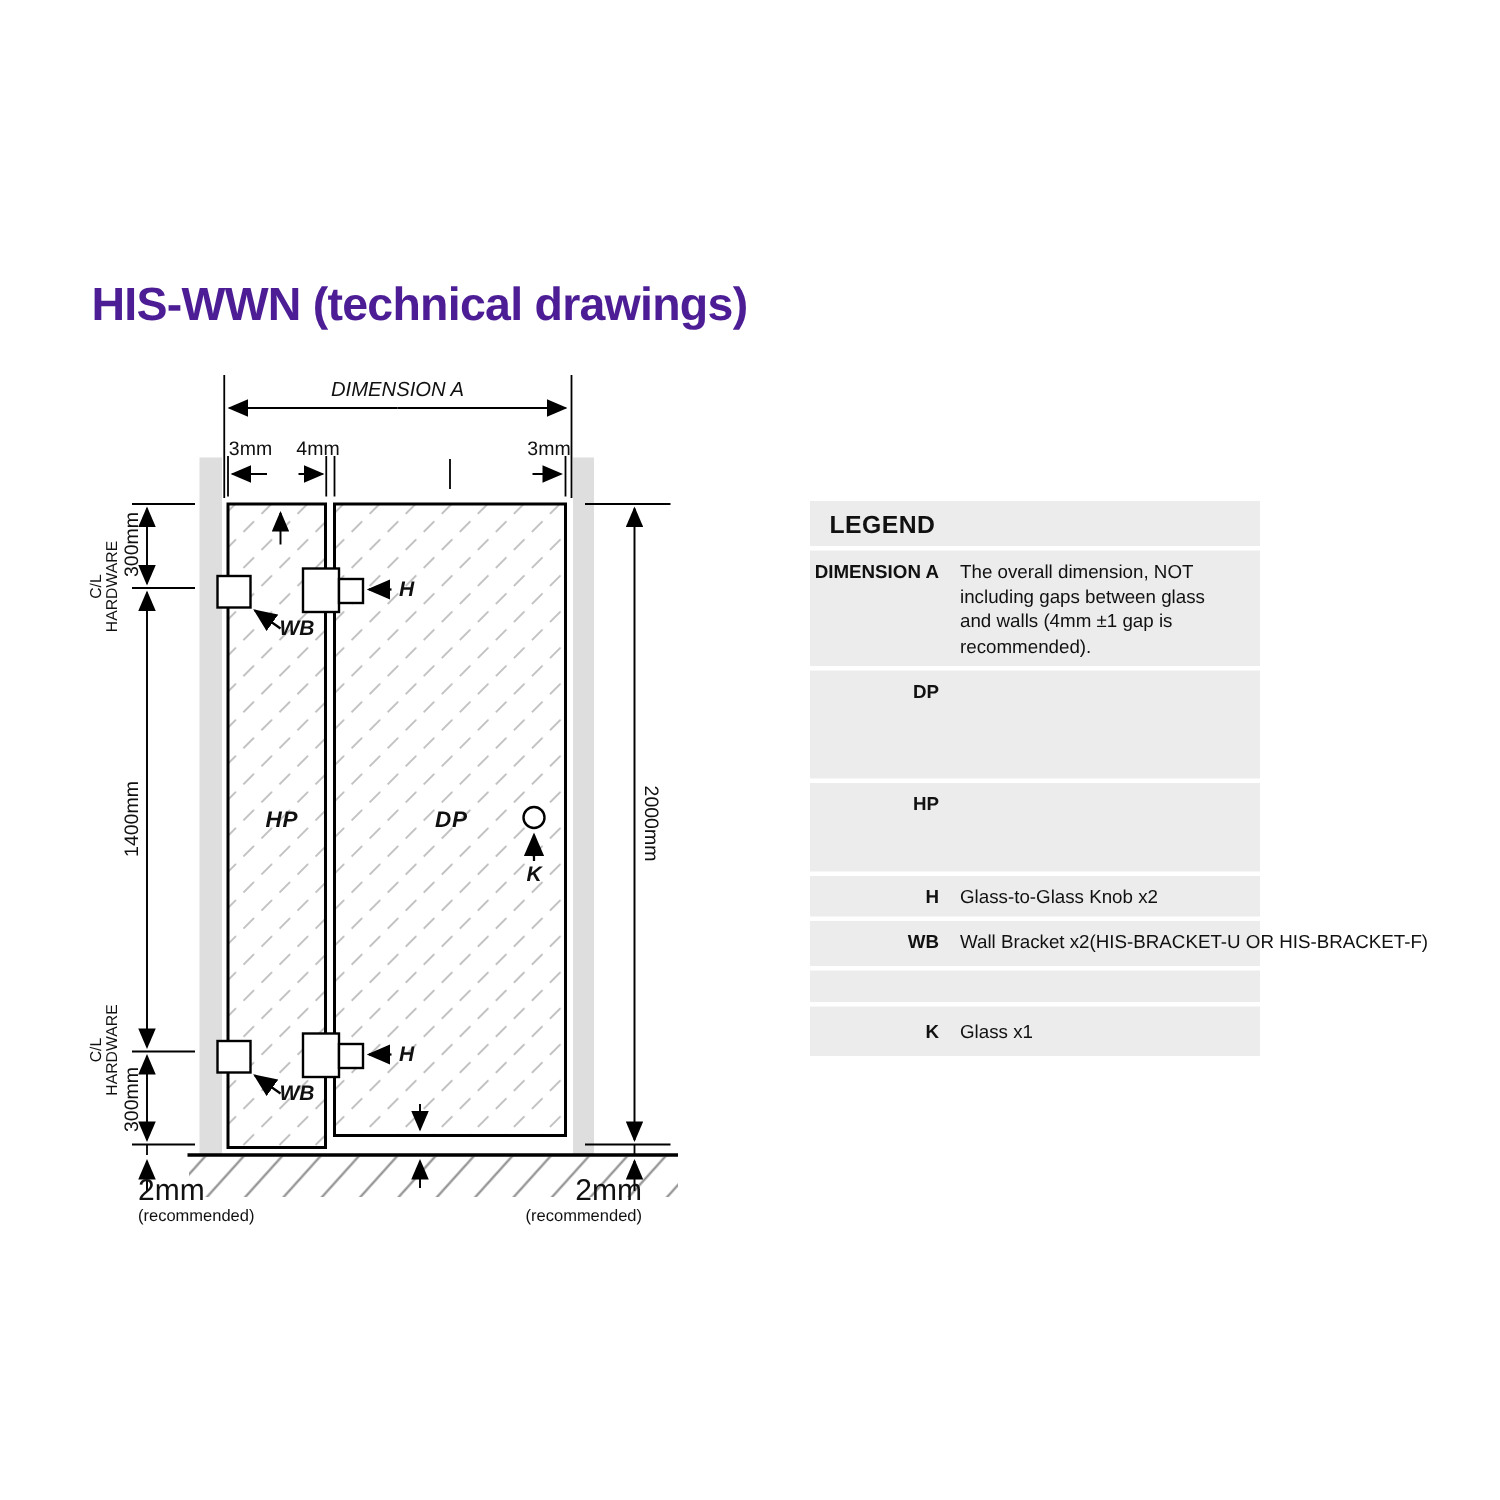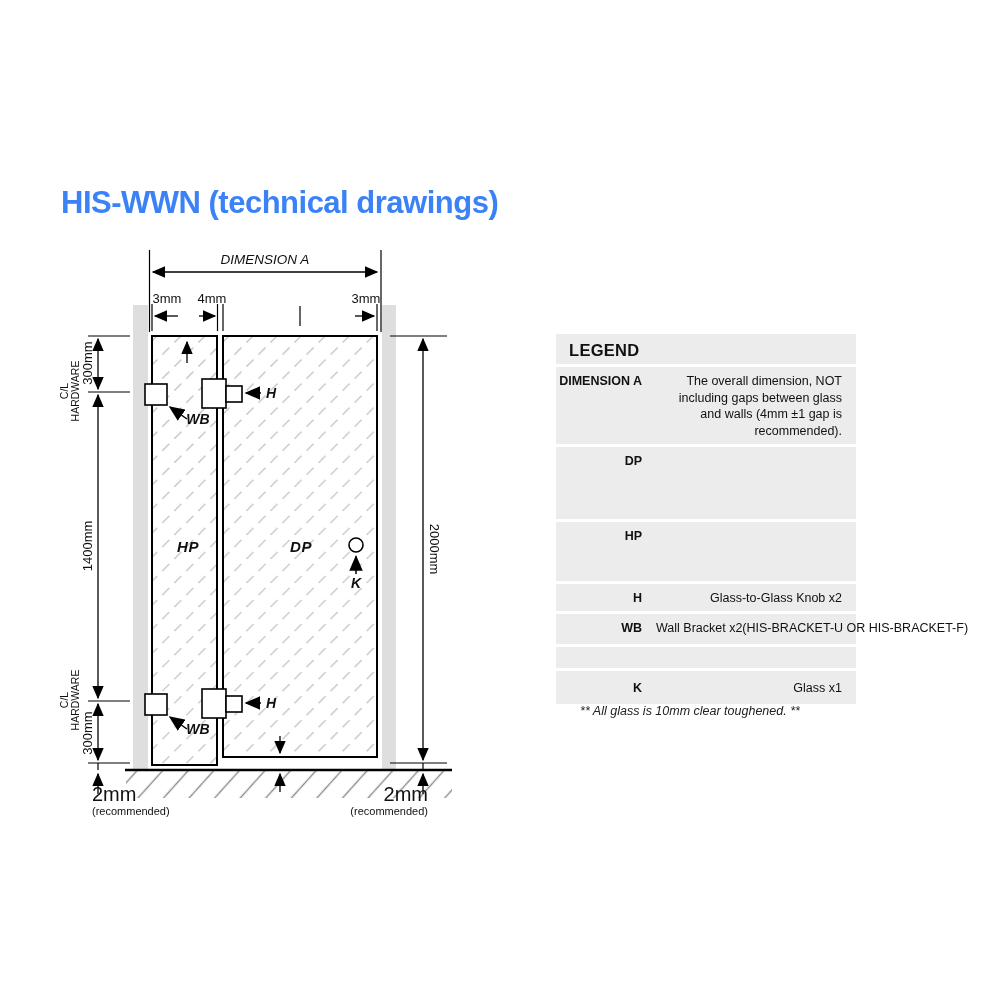--- a/index.html
+++ b/index.html
@@ -14,48 +14,47 @@
     font-size:13px;color:#101010;line-height:1.05;text-align:center;
   }
   .ital{font-style:italic;}
   .rot-ccw{transform:translate(-50%,-50%) rotate(-90deg);}
   .rot-cw{transform:translate(-50%,-50%) rotate(90deg);}
   .tiny{font-size:10.5px;line-height:11px;letter-spacing:0;}
   .callout{font-size:14px;font-weight:700;font-style:italic;}
   .panel-lbl{font-size:15px;font-weight:700;font-style:italic;letter-spacing:.5px;}
   .title{
     position:absolute;left:61px;top:185px;z-index:2;
-    font-size:31px;font-weight:700;letter-spacing:-0.5px;color:#3b82f6;white-space:nowrap;
+    font-size:31px;font-weight:700;letter-spacing:-0.5px;color:#4c1d95;white-space:nowrap;
   }
   .dim-big{font-size:20px;line-height:21px;}
   .dim-note{font-size:11px;line-height:12px;}
   .blk{position:absolute;z-index:2;}
   .blk-left{left:92px;top:784px;text-align:left;}
   .blk-center{left:277px;top:784px;transform:translateX(-50%);text-align:center;}
   .blk-right{right:572px;top:784px;text-align:right;white-space:nowrap;}
   
   .legend{
     position:absolute;left:540px;top:334px;width:300px;z-index:1;
     background:#ececec;
-    margin-left:16px;
   }
   .lg-header{
     font-size:16.5px;font-weight:700;letter-spacing:.3px;
     padding:7px 0 5px 13px;height:30px;box-sizing:border-box;
   }
   .lg-row{
     display:flex;align-items:flex-start;border-top:3px solid #ffffff;
     padding:6px 0 4px 0;box-sizing:border-box;
   }
   .lg-term{
     width:100px;flex:0 0 100px;text-align:right;padding-right:14px;box-sizing:border-box;
     font-weight:700;font-size:12.5px;line-height:16px;
   }
   .lg-desc{
-    width:186px;flex:0 0 186px;font-size:12.5px;line-height:16.5px;text-align:right;
+    width:186px;flex:0 0 186px;font-size:12.5px;line-height:16.5px;text-align:left;
   }
   .lg-desc.nowrap{white-space:nowrap;overflow:visible;}
   .footnote{
     position:absolute;left:540px;top:704px;width:300px;z-index:2;
     text-align:center;font-size:12.5px;font-style:italic;color:#222;
   }
 </style>
 </head>
 <body>
 
@@ -220,15 +219,14 @@
       <div class="lg-term">WB</div>
       <div class="lg-desc nowrap">Wall Bracket x2(HIS-BRACKET-U OR HIS-BRACKET-F)</div>
     </div>
     <div class="lg-row" style="min-height:24px;"></div>
     <div class="lg-row" style="min-height:36px;padding-top:9px;">
       <div class="lg-term">K</div>
       <div class="lg-desc">Glass x1</div>
     </div>
   </div>
 
-  <div class="footnote">** All glass is 10mm clear toughened. **</div>
 
 </div>
 
 </body></html>

